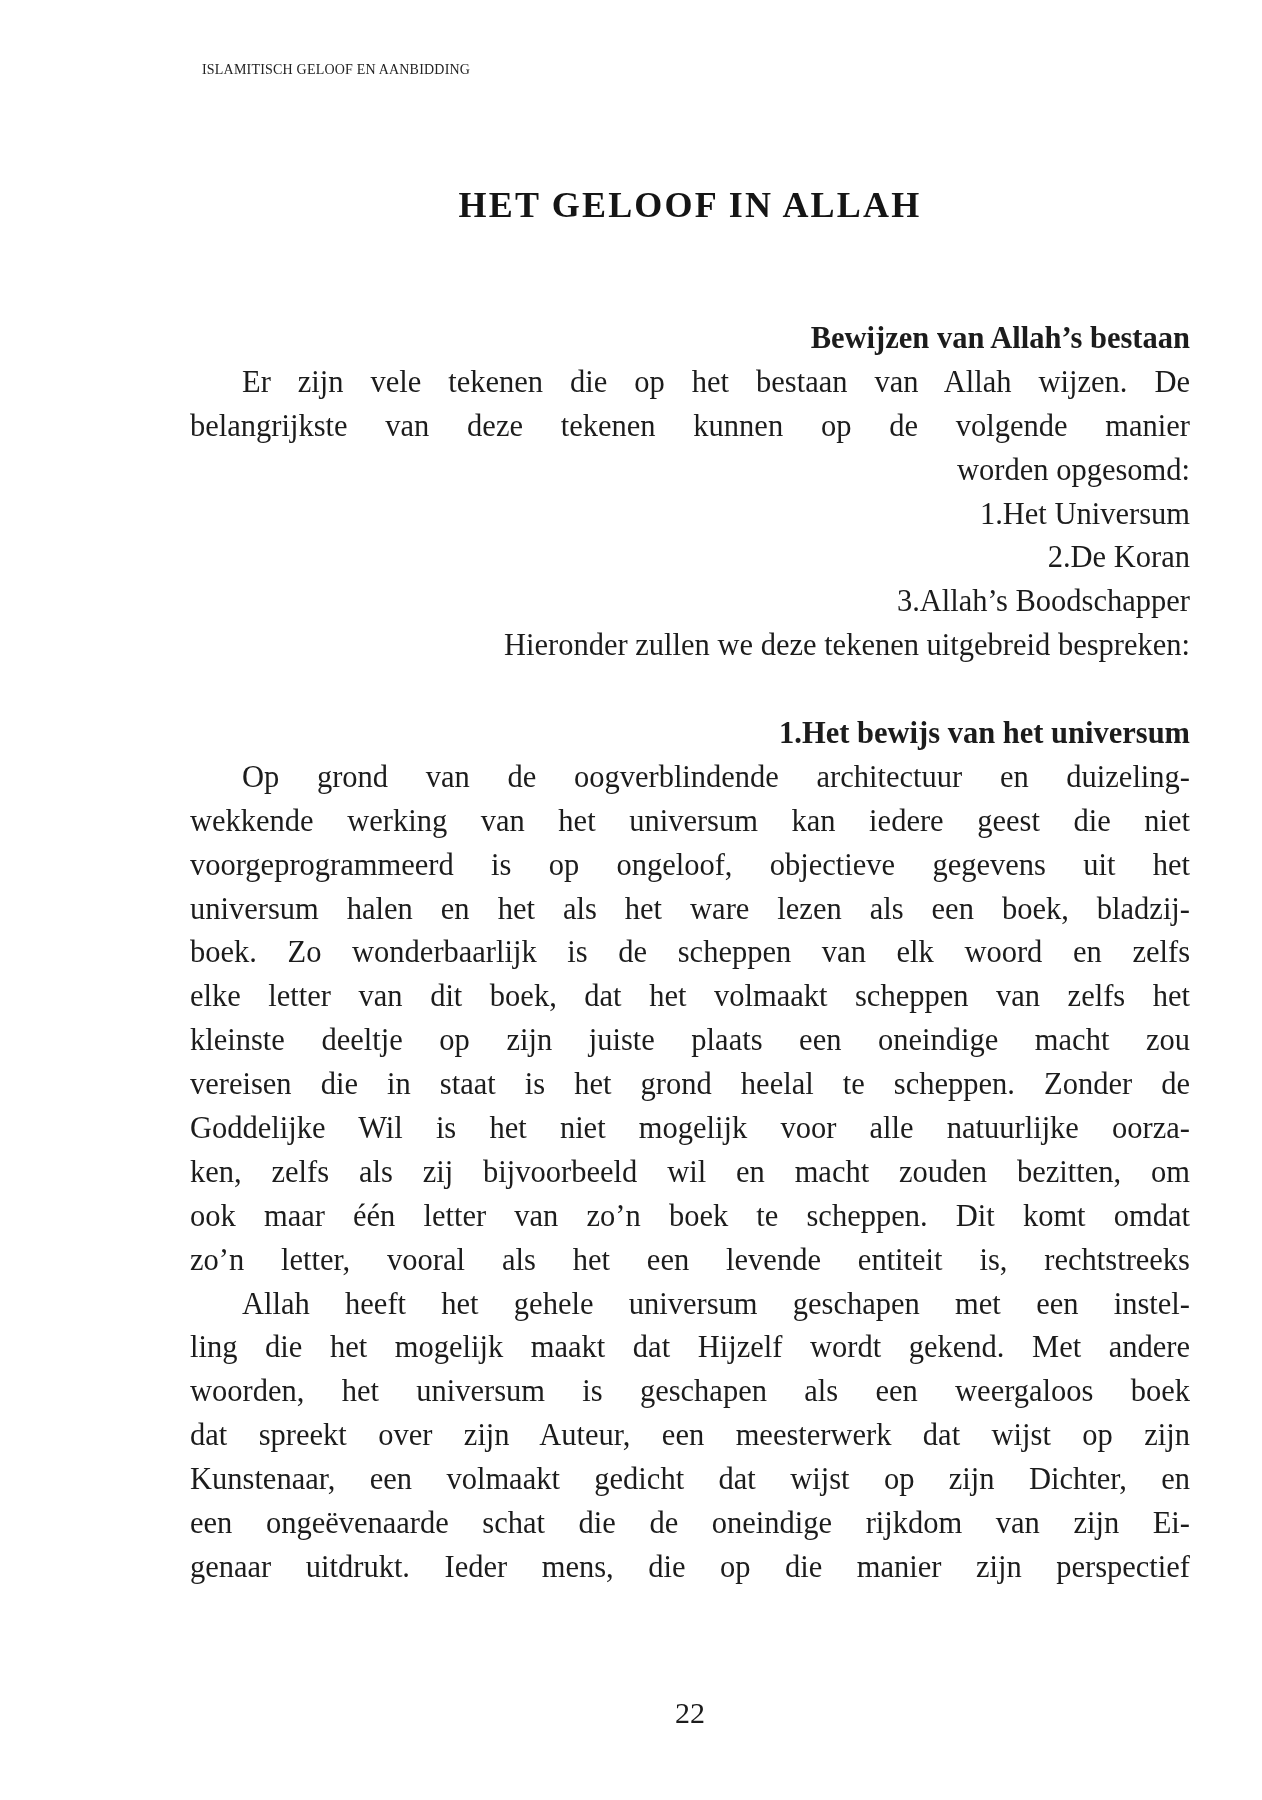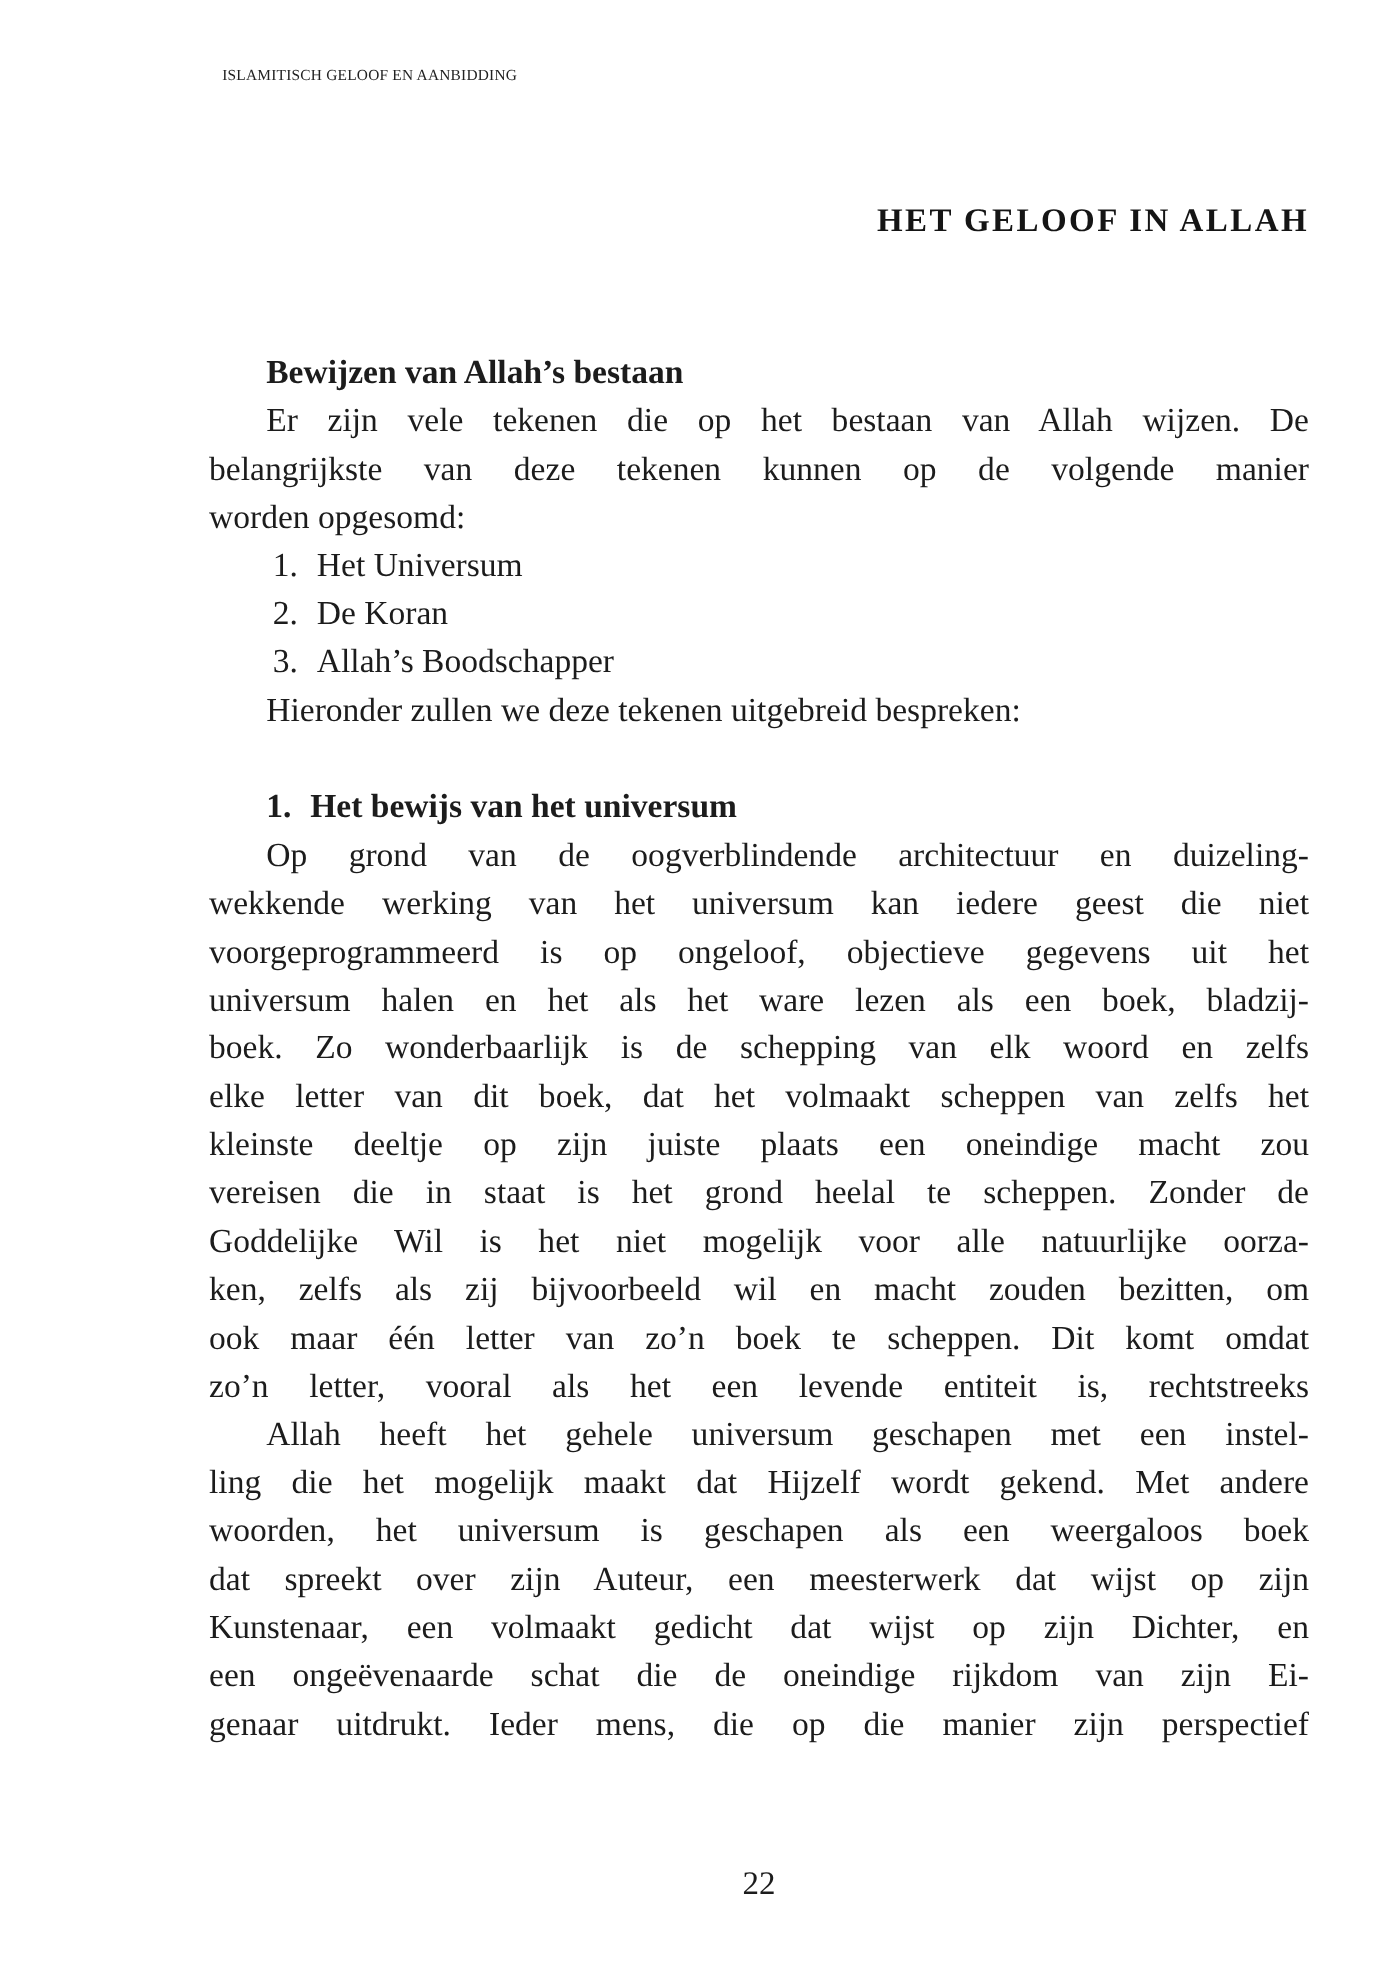--- a/index.html
+++ b/index.html
@@ -23,39 +23,40 @@
     letter-spacing: 0.2px;
     color: #222;
     white-space: nowrap;
     margin-left: 12px;
   }
   .chapter-title {
     position: absolute;
     left: 190px;
     width: 1000px;
     top: 184px;
-    text-align: right;
-    font-size: 30px;
+    text-align: center;
+    font-size: 36px;
     font-weight: bold;
     letter-spacing: 2.2px;
     color: #151515;
   }
   .text-block {
     position: absolute;
     left: 190px;
     width: 1000px;
     top: 317px;
     font-size: 30.5px;
     line-height: 43.9px;
     color: #1c1c1c;
   }
   .line {
     display: block;
     white-space: nowrap;
     height: 43.9px;
+    text-align: right;
   }
   .justify {
     text-align: justify;
     text-align-last: justify;
     white-space: normal;
   }
   .indent { padding-left: 52px; }
   .list-indent { padding-left: 58px; }
   .bold { font-weight: bold; }
   .gap { height: 43.9px; display: block; }
@@ -99,21 +100,21 @@
   <span class="gap"></span>
 
   <span class="line indent bold">
     <span class="list-num">1.</span><span>Het bewijs van het universum</span>
   </span>
 
   <span class="line justify indent">Op grond van de oogverblindende architectuur en duizeling-</span>
   <span class="line justify">wekkende werking van het universum kan iedere geest die niet</span>
   <span class="line justify">voorgeprogrammeerd is op ongeloof, objectieve gegevens uit het</span>
   <span class="line justify">universum halen en het als het ware lezen als een boek, bladzij-</span>
-  <span class="line justify">boek. Zo wonderbaarlijk is de schepping van elk woord en zelfs</span>
+  <span class="line justify">boek. Zo wonderbaarlijk is de scheppen van elk woord en zelfs</span>
   <span class="line justify">elke letter van dit boek, dat het volmaakt scheppen van zelfs het</span>
   <span class="line justify">kleinste deeltje op zijn juiste plaats een oneindige macht zou</span>
   <span class="line justify">vereisen die in staat is het grond heelal te scheppen. Zonder de</span>
   <span class="line justify">Goddelijke Wil is het niet mogelijk voor alle natuurlijke oorza-</span>
   <span class="line justify">ken, zelfs als zij bijvoorbeeld wil en macht zouden bezitten, om</span>
   <span class="line justify">ook maar één letter van zo’n boek te scheppen. Dit komt omdat</span>
   <span class="line justify">zo’n letter, vooral als het een levende entiteit is, rechtstreeks</span>
 
   <span class="line justify indent">Allah heeft het gehele universum geschapen met een instel-</span>
   <span class="line justify">ling die het mogelijk maakt dat Hijzelf wordt gekend. Met andere</span>

